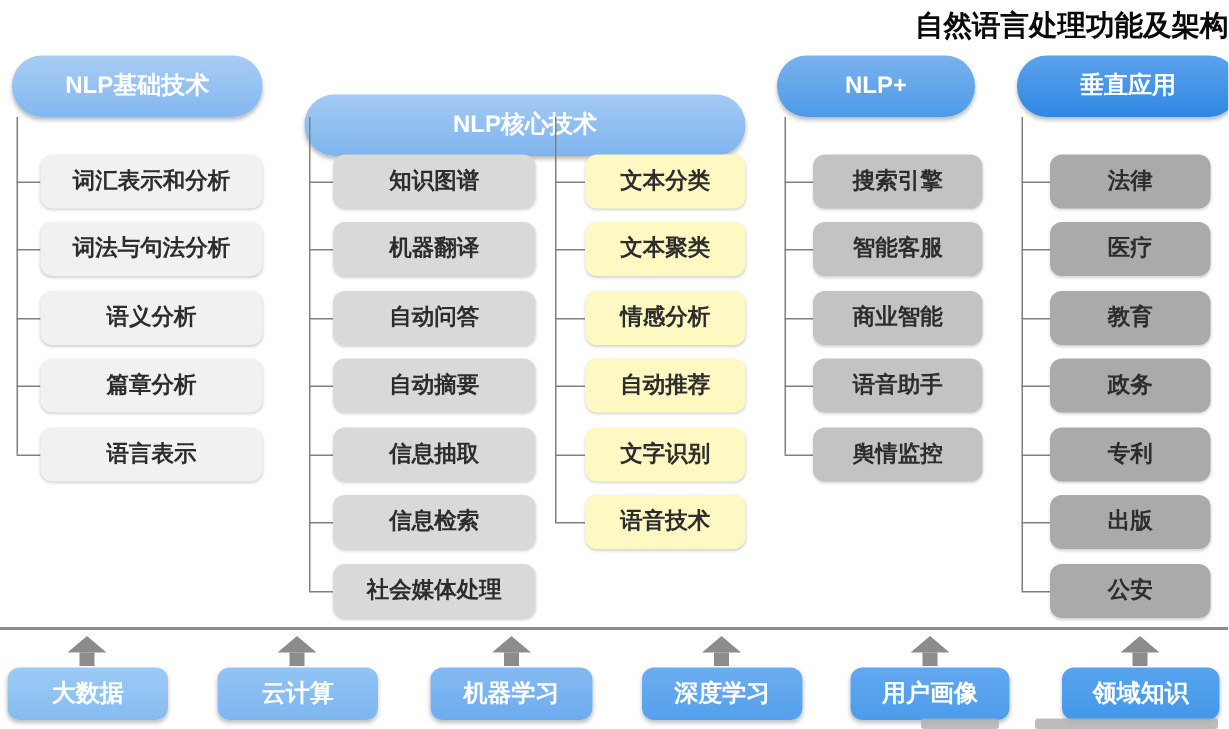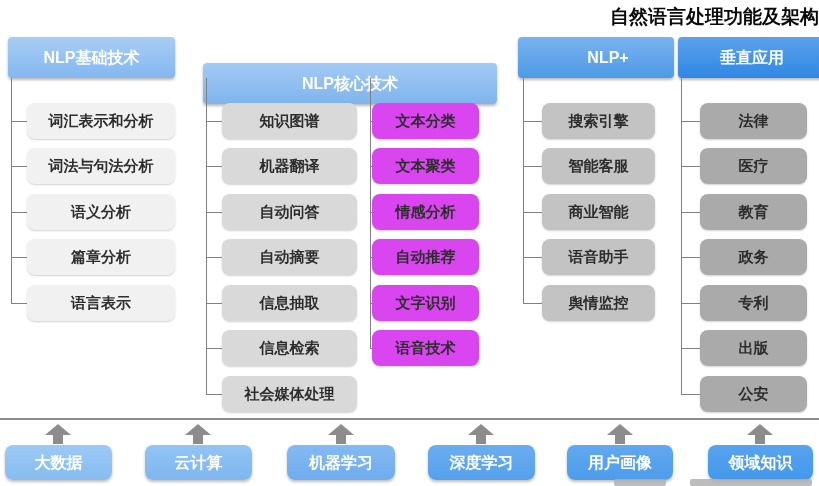--- a/index.html
+++ b/index.html
@@ -10,40 +10,40 @@
     overflow:hidden;
     font-family:"Liberation Sans","DejaVu Sans",sans-serif;
   }
   .title{
     position:absolute;left:0;top:4px;width:100%;
     margin:0;text-align:right;
     font-size:19px;font-weight:700;color:#0a0a0a;
   }
   .hdr{
     position:absolute;top:37px;height:41px;
-    border-radius:4px;
+    border-radius:20px;
     color:#ffffff;font-size:16px;font-weight:700;
     text-align:center;line-height:41px;
     box-shadow:0 2px 3px rgba(0,0,0,.28);
   }
   .h1{left:8px;width:167px;background:linear-gradient(180deg,#a8cdf5,#83b7ef);}
   .h2{left:203px;width:294px;background:linear-gradient(180deg,#a3caf4,#7fb4ee);margin-top:26px;}
-  .h3{left:518px;width:132px;background:linear-gradient(180deg,#79b2ee,#4e9ae7);padding-left:24px;}
+  .h3{left:518px;width:132px;background:linear-gradient(180deg,#79b2ee,#4e9ae7);}
   .h4{left:678px;width:148px;background:linear-gradient(180deg,#5ba2ec,#2f87e3);}
   .item{
     position:absolute;height:36px;
     border-radius:8px;
     color:#2d2d2d;font-size:15px;font-weight:700;
     text-align:center;line-height:36px;
     box-shadow:0 1px 2px rgba(0,0,0,.18);
     white-space:nowrap;
   }
   .c1{left:27px;width:148px;background:#f1f1f1;}
   .c2a{left:222px;width:135px;background:#d9d9d9;}
-  .c2b{left:372px;width:107px;background:#d946ef;}
+  .c2b{left:390px;width:107px;background:#fef9c3;}
   .c3{left:542px;width:113px;background:#c3c3c3;}
   .c4{left:700px;width:107px;background:#aaaaaa;}
   .r0{top:103px}.r1{top:148px}.r2{top:194px}.r3{top:239px}
   .r4{top:285px}.r5{top:330px}.r6{top:376px}
   .vline{position:absolute;width:1px;background:#808080;}
   .hline{position:absolute;height:1px;background:#808080;}
   .separator{
     position:absolute;left:0;top:418px;width:819px;height:2px;background:#8c8c8c;
   }
   .arrow-head{

